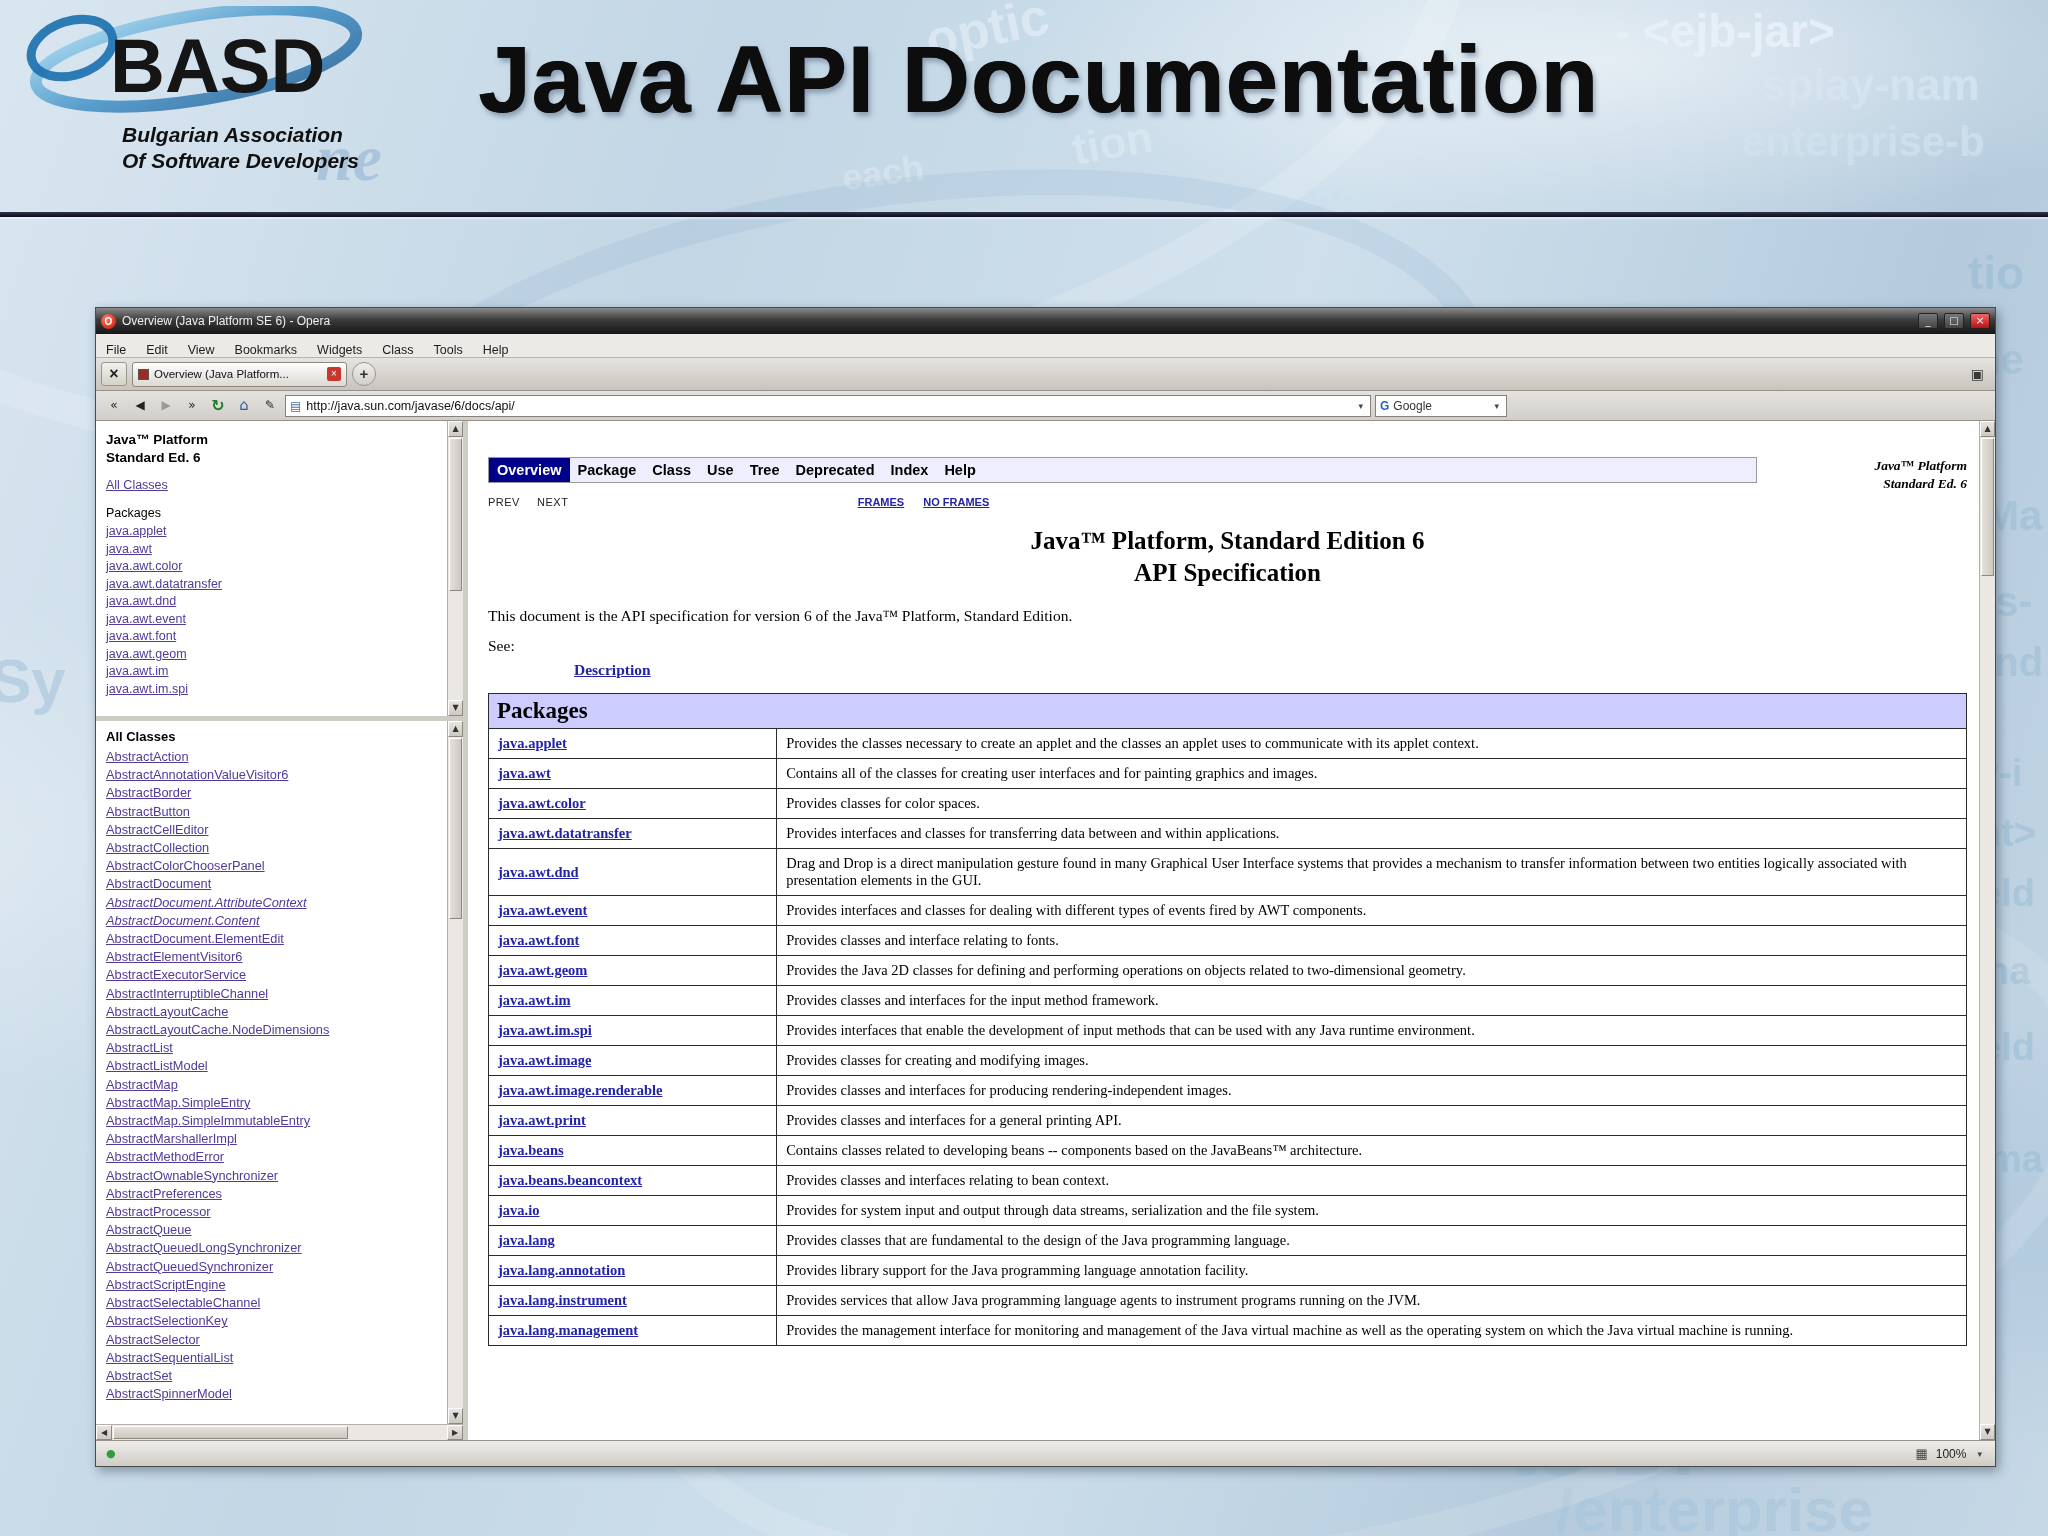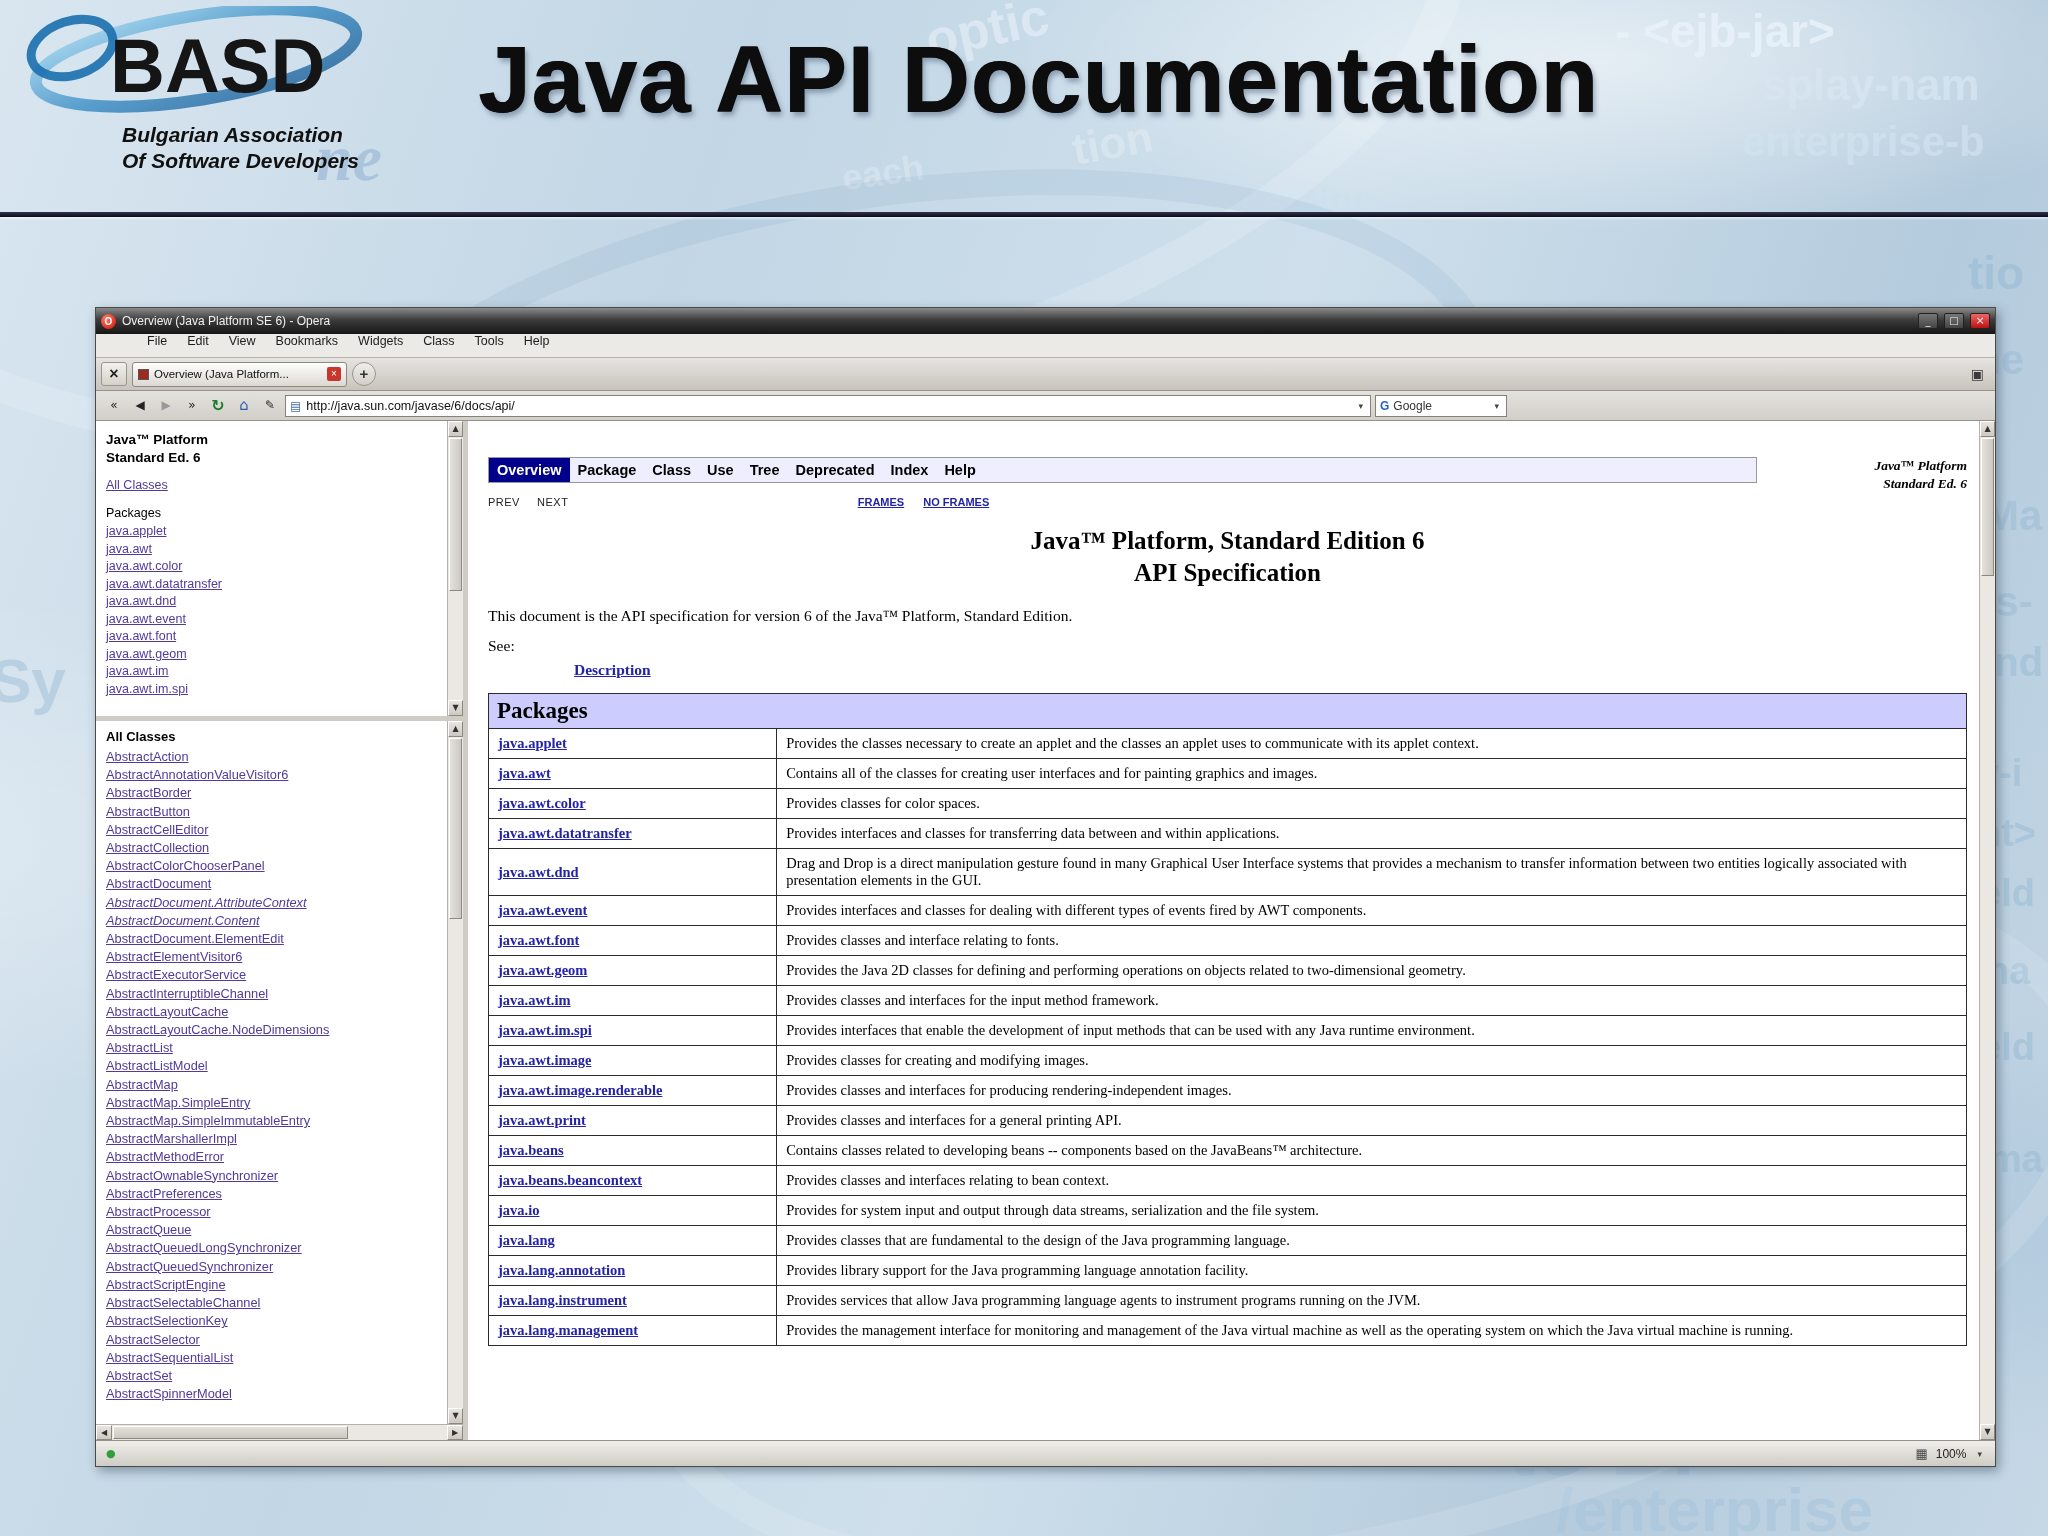--- a/index.html
+++ b/index.html
@@ -50,21 +50,21 @@
   .header-rule{position:absolute;left:0;top:212px;width:100%;height:5px;background:linear-gradient(#33334a,#0c0c1e);z-index:3;box-shadow:0 2px 2px rgba(255,255,255,0.5);}
 
   
   .browser{position:absolute;left:95px;top:307px;width:1901px;height:1160px;z-index:2;display:flex;flex-direction:column;
     background:#d8d4cd;border:1px solid #4a4a4a;box-shadow:3px 4px 10px rgba(40,60,80,0.45);}
   .titlebar{height:26px;display:flex;align-items:center;gap:6px;padding:0 5px;background:linear-gradient(#8a8a8a,#3c3c3c 45%,#161616);color:#f0f0f0;}
   .opera-icon{width:15px;height:15px;border-radius:50%;background:radial-gradient(circle at 35% 30%,#ff7a66,#cc1100);color:#fff;font-size:10px;font-weight:bold;text-align:center;line-height:15px;flex:0 0 auto;}
   .wtitle{flex:1;font-size:12px;white-space:nowrap;overflow:hidden;}
   .winbtn{width:20px;height:16px;font-size:10px;line-height:14px;text-align:center;background:linear-gradient(#777,#444);border:1px solid #222;color:#eee;border-radius:2px;font-family:"DejaVu Sans",sans-serif;}
   .winbtn.close{background:linear-gradient(#e66,#b11);font-size:11px;}
-  .menubar{height:24px;display:flex;align-items:flex-start;background:#eceae6;border-bottom:1px solid #b8b4ad;color:#1c1c1c;padding-left:41px;}
+  .menubar{height:24px;display:flex;align-items:flex-end;background:#eceae6;border-bottom:1px solid #b8b4ad;color:#1c1c1c;}
   .menu-item{font-size:12.5px;padding:0 10px;cursor:default;}
   .tabbar{height:33px;display:flex;align-items:center;gap:5px;padding:0 5px;background:linear-gradient(#e6e4e0,#c8c4bd);border-bottom:1px solid #97938b;}
   .panel-btn{width:26px;height:24px;font-size:16px;font-weight:bold;text-align:center;line-height:22px;color:#222;background:linear-gradient(#f2f1ee,#d5d1ca);border:1px solid #9a968e;border-radius:3px;}
   .tab{width:215px;height:25px;display:flex;align-items:center;gap:5px;padding:0 5px;background:linear-gradient(#fefefe,#dcd9d3);border:1px solid #8d897f;border-radius:3px;}
   .favicon{width:11px;height:11px;background:#9e2b22;border:1px solid #555;flex:0 0 auto;}
   .tab-label{flex:1;font-size:11.5px;color:#111;white-space:nowrap;overflow:hidden;}
   .tab-close{width:14px;height:14px;background:#c9372c;color:#fff;font-size:10px;line-height:13px;text-align:center;border-radius:2px;flex:0 0 auto;}
   .newtab{width:24px;height:24px;font-size:15px;font-weight:bold;color:#333;background:linear-gradient(#f0efec,#d2cec7);border:1px solid #9a968e;border-radius:12px;text-align:center;line-height:22px;}
   .flexspacer{flex:1;}
   .trash{font-size:14px;color:#3a3a3a;padding-right:6px;font-family:"DejaVu Sans",sans-serif;}

